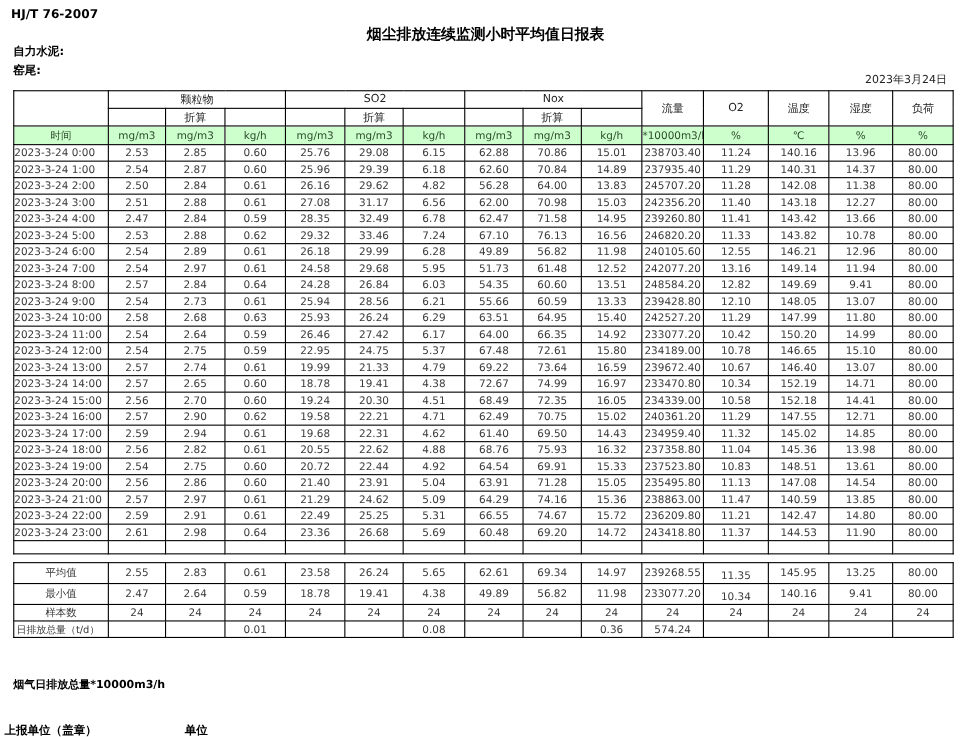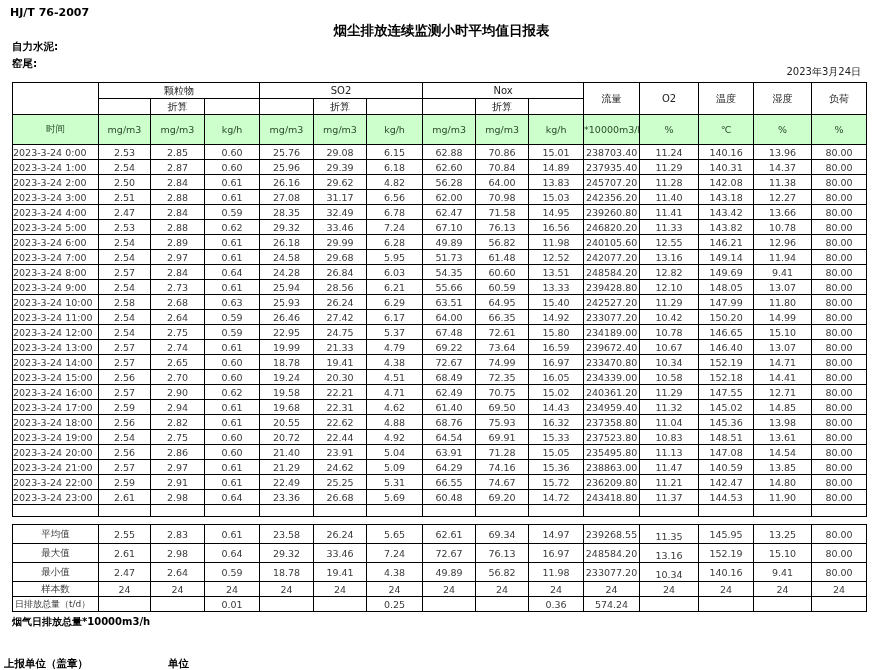--- a/index.html
+++ b/index.html
@@ -15,21 +15,21 @@
   .date { position: absolute; right: 22px; top: 65px; font-size: 10px; color: #222; }
 
   .tablewrap { position: absolute; left: 12px; top: 82px; width: 856px; }
   table { border-collapse: collapse; table-layout: fixed; width: 854px; }
   th, td {
     border: 1px solid #000; text-align: center; vertical-align: middle;
     font-size: 9.5px; font-weight: normal; color: #3a3a3a;
     overflow: hidden; white-space: nowrap;
   }
   thead th { font-size: 10px; height: 16px; color: #222; background: #fff; }
-  tr.green th { background: #ccffcc; font-size: 9.5px; height: 30px; color: #2c4a2c; }
+  tr.green th { background: #ccffcc; font-size: 9.5px; height: 17px; color: #2c4a2c; }
   tbody td { height: 15px; background: #fff; }
   td.time { text-align: right; padding-right: 13px; }
   td.o2 { vertical-align: bottom; padding-bottom: 1px; }
   tr.empty-row td { height: 12px; }
   .gap { height: 7px; }
   #summary-table tr td { height: 19px; }
   #summary-table tr.short td { height: 15px; }
   #summary-table td.label { text-align: center; }
   #summary-table td.label.left { text-align: left; padding-left: 2px; font-size: 9px; }
 
@@ -567,37 +567,20 @@
           <td>62.61</td>
           <td>69.34</td>
           <td>14.97</td>
           <td>239268.55</td>
           <td class="o2">11.35</td>
           <td>145.95</td>
           <td>13.25</td>
           <td>80.00</td>
         </tr>
         <tr>
-          <td class="label">最大值</td>
-          <td>2.61</td>
-          <td>2.98</td>
-          <td>0.64</td>
-          <td>29.32</td>
-          <td>33.46</td>
-          <td>7.24</td>
-          <td>72.67</td>
-          <td>76.13</td>
-          <td>16.97</td>
-          <td>248584.20</td>
-          <td class="o2">13.16</td>
-          <td>152.19</td>
-          <td>15.10</td>
-          <td>80.00</td>
-        </tr>
-        <tr>
           <td class="label">最小值</td>
           <td>2.47</td>
           <td>2.64</td>
           <td>0.59</td>
           <td>18.78</td>
           <td>19.41</td>
           <td>4.38</td>
           <td>49.89</td>
           <td>56.82</td>
           <td>11.98</td>
@@ -624,21 +607,21 @@
           <td>24</td>
           <td>24</td>
         </tr>
         <tr class="short">
           <td class="label left">日排放总量（t/d）</td>
           <td></td>
           <td></td>
           <td>0.01</td>
           <td></td>
           <td></td>
-          <td>0.25</td>
+          <td>0.08</td>
           <td></td>
           <td></td>
           <td>0.36</td>
           <td>574.24</td>
           <td class="o2"></td>
           <td></td>
           <td></td>
           <td></td>
         </tr>
       </tbody>

